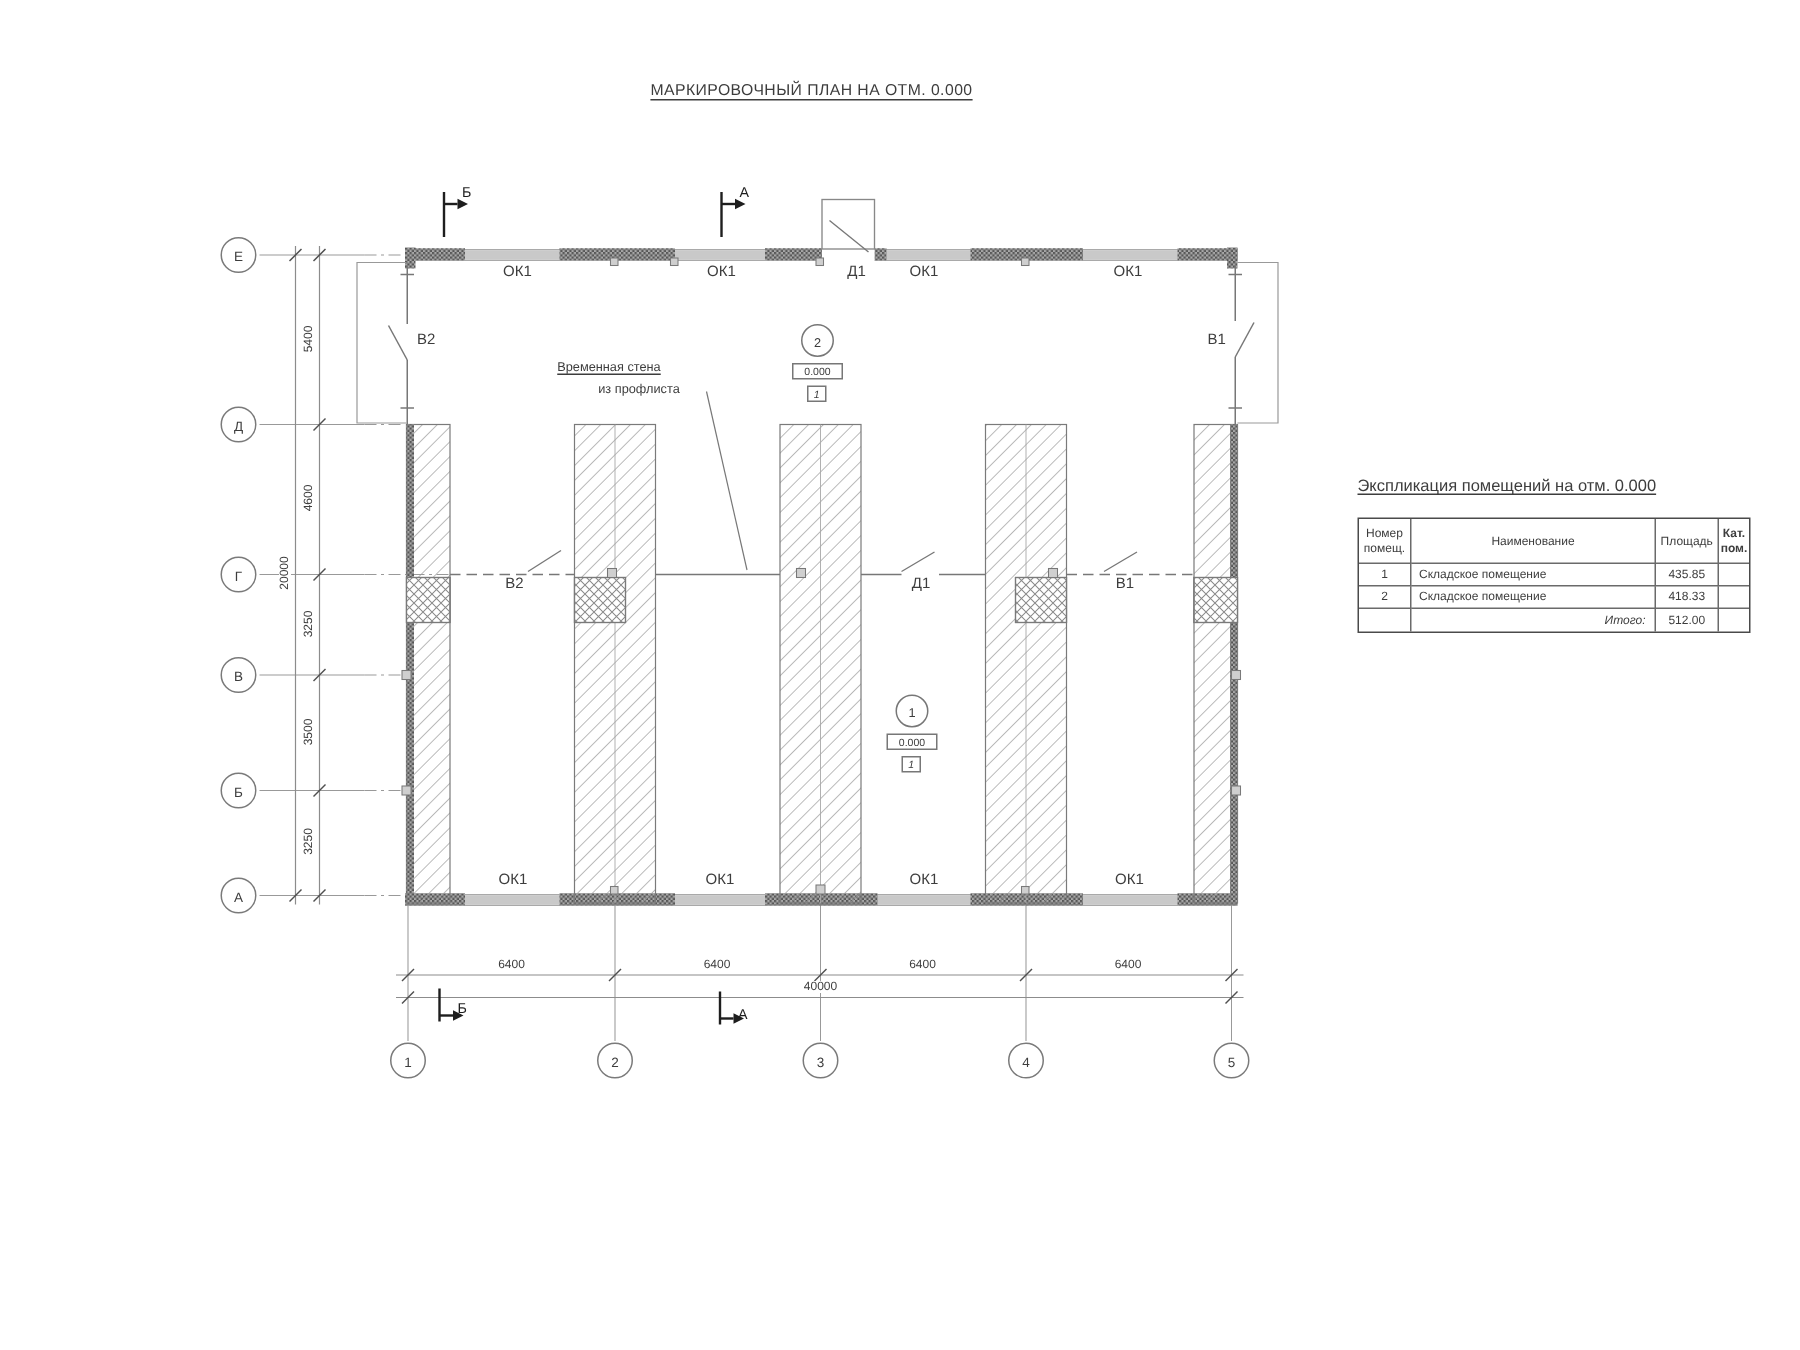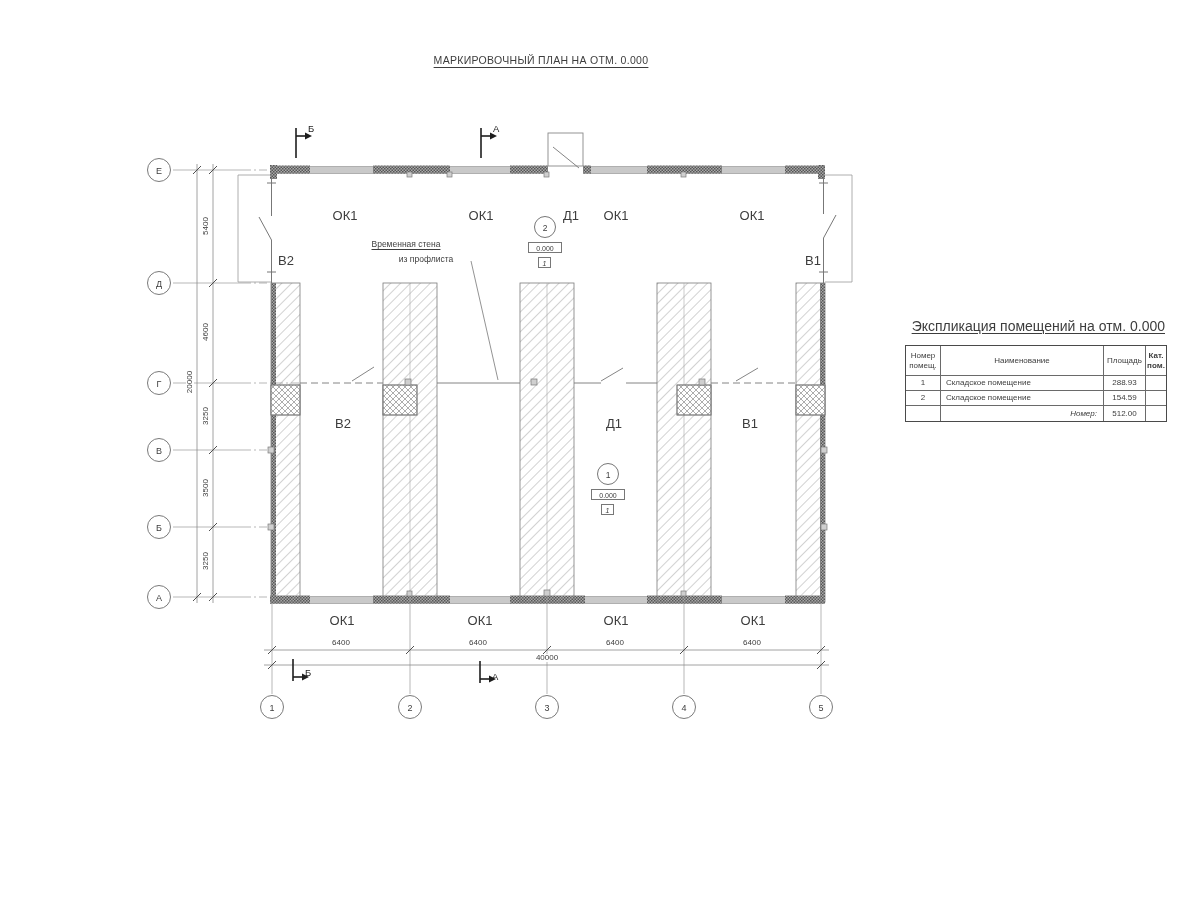--- a/index.html
+++ b/index.html
@@ -2,21 +2,21 @@
 <html><head>
 <meta charset="utf-8">
 <style>
   html,body{margin:0;padding:0;}
   body{
     width:1200px;height:900px;position:relative;background:#ffffff;
     font-family:"Liberation Sans", sans-serif;color:#3d3d3d;
     -webkit-font-smoothing:antialiased;overflow:hidden;
   }
   .abs{position:absolute;}
-  .lbl{position:absolute;font-size:13px;color:#3d3d3d;white-space:nowrap;line-height:1;margin-top:32px;}
+  .lbl{position:absolute;font-size:10px;color:#3d3d3d;white-space:nowrap;line-height:1;}
   .lbl-c{text-align:center;}
   .bubble{
     position:absolute;width:24px;height:24px;border:1px solid #7a7a7a;border-radius:50%;
     font-size:9px;line-height:24px;text-align:center;color:#3d3d3d;background:#fff;box-sizing:border-box;
   }
   .dim{position:absolute;font-size:8px;color:#3d3d3d;width:40px;text-align:center;line-height:1;}
   .dim-rot{transform:rotate(-90deg);}
   .sec-letter{position:absolute;font-size:9.5px;color:#1e1e1e;line-height:1;}
   .room-circle{
     position:absolute;width:22px;height:22px;border:0.9px solid #777;border-radius:50%;
@@ -31,21 +31,21 @@
     font-size:7px;line-height:11px;text-align:center;font-style:italic;box-sizing:border-box;
   }
   .page-title{
     position:absolute;left:391px;top:54px;width:300px;text-align:center;
     font-size:10.5px;letter-spacing:0.3px;color:#3d3d3d;
     text-decoration:underline;text-underline-offset:3px;
   }
   .ann{position:absolute;font-size:8.5px;color:#3d3d3d;line-height:1;text-align:center;white-space:nowrap;}
   
   .sched-title{
-    position:absolute;left:905px;top:318px;width:260px;text-align:right;font-size:14px;
+    position:absolute;left:905px;top:318px;width:260px;text-align:left;font-size:11px;
     text-decoration:underline;text-underline-offset:2px;color:#3d3d3d;
   }
   .sched{
     position:absolute;left:905px;top:345px;width:260px;border:1.5px solid #4a4a4a;
     display:grid;grid-template-columns:35px 163px 42px 20px;grid-template-rows:30px 15px 15px 15px;
     box-sizing:content-box;background:#fff;
   }
   .cell{
     border-right:1px solid #6a6a6a;border-bottom:1px solid #6a6a6a;
     font-size:8px;color:#3d3d3d;display:flex;align-items:center;justify-content:center;
@@ -313,25 +313,25 @@
 <div class="sched-title">Экспликация помещений на отм. 0.000</div>
 
 <div class="sched">
   <div class="cell">Номер помещ.</div>
   <div class="cell">Наименование</div>
   <div class="cell">Площадь</div>
   <div class="cell">Кат. пом.</div>
 
   <div class="cell">1</div>
   <div class="cell name">Складское помещение</div>
-  <div class="cell">288.93</div>
+  <div class="cell">435.85</div>
   <div class="cell"></div>
 
   <div class="cell">2</div>
   <div class="cell name">Складское помещение</div>
-  <div class="cell">154.59</div>
+  <div class="cell">418.33</div>
   <div class="cell"></div>
 
   <div class="cell r4"></div>
-  <div class="cell r4 name name-total">Номер:</div>
+  <div class="cell r4 name name-total">Итого:</div>
   <div class="cell r4">512.00</div>
   <div class="cell r4"></div>
 </div>
 
 </body></html>

